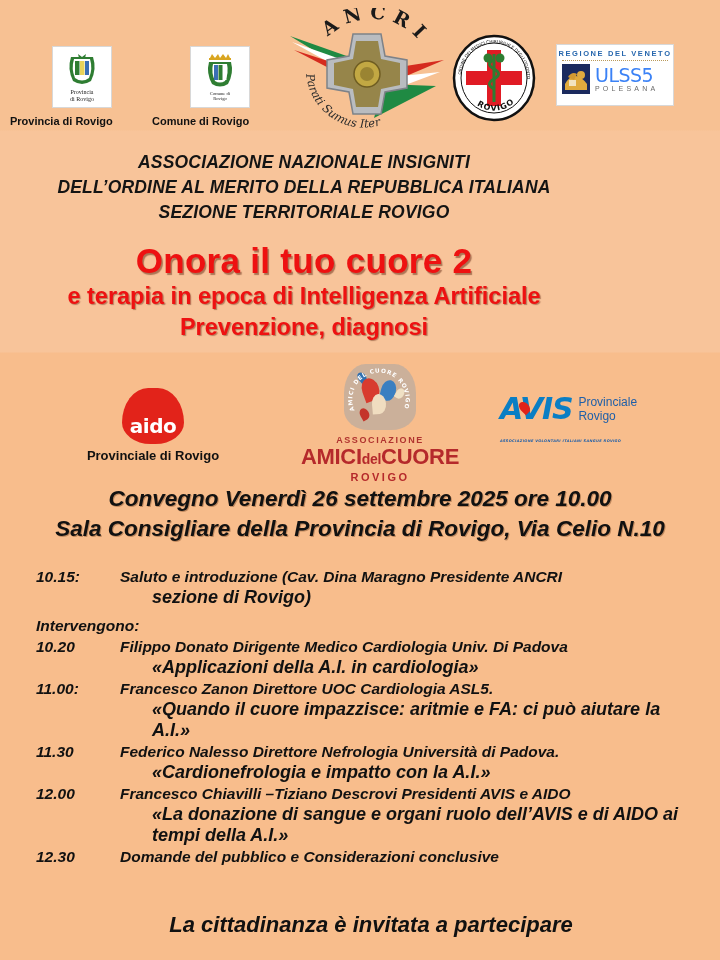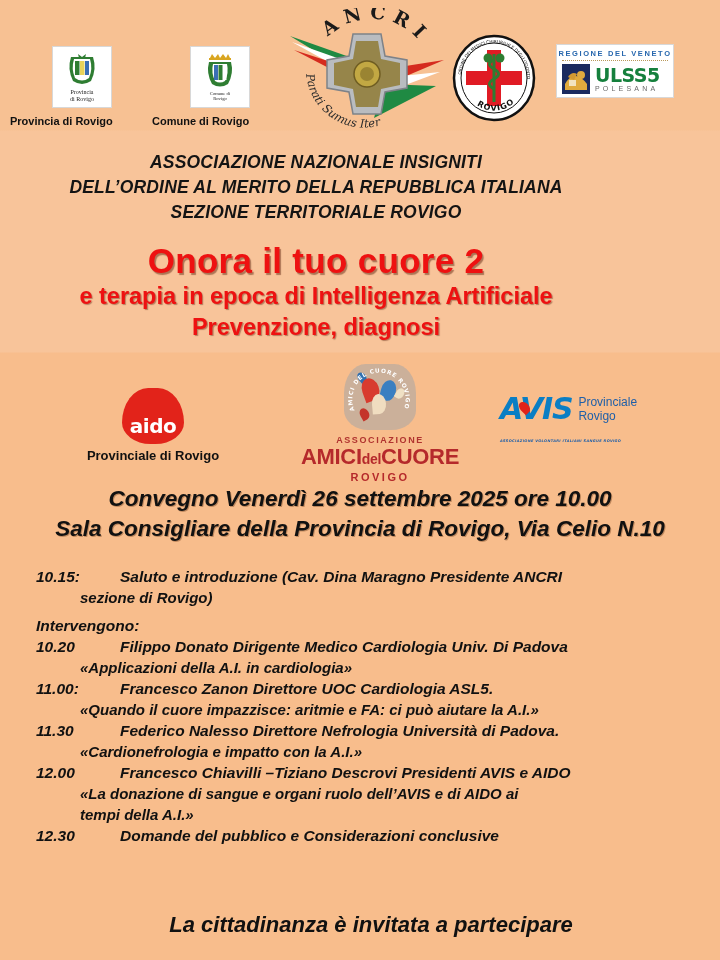--- a/index.html
+++ b/index.html
@@ -35,21 +35,21 @@
     background: #ffffff;
     border: 1px solid #d8d8d8;
     box-sizing: border-box;
     display: flex;
     flex-direction: column;
     align-items: center;
     justify-content: center;
   }
   #logo-provincia { left: 52px; top: 46px; width: 60px; height: 62px; }
   #logo-comune    { left: 190px; top: 46px; width: 60px; height: 62px; }
-  #logo-ulss      { left: 556px; top: 44px; width: 118px; height: 54px; padding: 4px 5px; justify-content: flex-start; }
+  #logo-ulss      { left: 556px; top: 44px; width: 118px; height: 62px; padding: 4px 5px; justify-content: flex-start; }
 
   .crest-caption {
     font-size: 6px;
     line-height: 1.15;
     text-align: center;
     color: #1a1a1a;
     font-family: "Liberation Serif", serif;
     margin-top: 2px;
   }
   .crest-caption-sm { font-size: 4.6px; }
@@ -78,21 +78,21 @@
     position: absolute;
     left: 452px;
     top: 34px;
     width: 84px;
     height: 88px;
   }
 
   
   .title-block {
     position: absolute;
-    left: 12px;
+    left: 0;
     top: 150px;
     width: 608px;
     text-align: center;
   }
   .assoc-line {
     font-size: 17.5px;
     font-weight: bold;
     font-style: italic;
     letter-spacing: 0.2px;
     line-height: 25px;
@@ -282,22 +282,22 @@
     display: flex;
     font-size: 15.5px;
     line-height: 21px;
   }
   .prog-time {
     width: 84px;
     flex: 0 0 84px;
   }
   .prog-text { flex: 1; }
   .prog-cont {
-    margin-left: 44px;
-    font-size: 15px;
+    margin-left: 116px;
+    font-size: 18px;
     line-height: 21px;
   }
   .prog-heading {
     font-size: 15.5px;
     line-height: 21px;
     margin-top: 7px;
   }
   .closing {
     position: absolute;
     left: 0;
@@ -410,21 +410,21 @@
       <div style="width:100%;border-top:1px dotted #b9995a;margin:2px 0 3px;"></div>
       <div style="display:flex;align-items:center;gap:5px;width:100%;">
         <svg width="28" height="30" viewBox="0 0 28 30">
           <rect width="28" height="30" fill="#1b2a5e"></rect>
           <path d="M3 20 q5 -9 11 -8 q6 1 11 8 l0 6 l-22 0 Z" fill="#e0aa3e"></path>
           <circle cx="19" cy="11" r="4" fill="#e0aa3e"></circle>
           <path d="M6 13 q4 -6 9 -3 l-3 6 Z" fill="#d39a32"></path>
           <rect x="7" y="16" width="7" height="6" fill="#f2e3c0"></rect>
         </svg>
         <div style="line-height:1;">
-          <div style="font-size:19px;font-weight:bold;color:#15803d;letter-spacing:-0.5px;font-family:'DejaVu Sans',sans-serif;">ULSS5</div>
+          <div style="font-size:19px;font-weight:normal;color:#3b82f6;letter-spacing:-0.5px;font-family:'DejaVu Sans',sans-serif;">ULSS5</div>
           <div style="font-size:7px;color:#6a6a6a;letter-spacing:3.2px;">POLESANA</div>
         </div>
       </div>
     </div>
   </div>
 
   <div class="title-block">
     <div class="assoc-line">ASSOCIAZIONE NAZIONALE INSIGNITI</div>
     <div class="assoc-line">DELL’ORDINE AL MERITO DELLA REPUBBLICA ITALIANA</div>
     <div class="assoc-line">SEZIONE TERRITORIALE ROVIGO</div>

